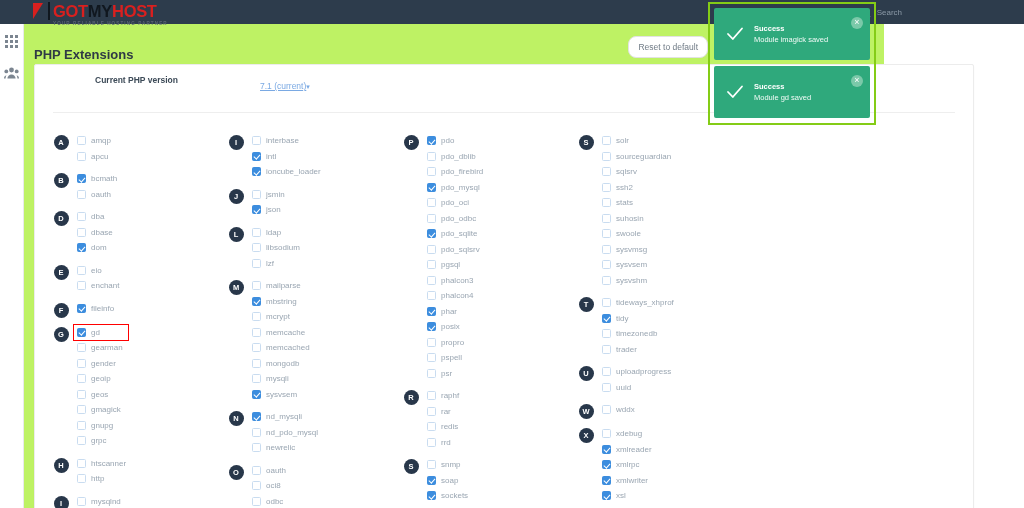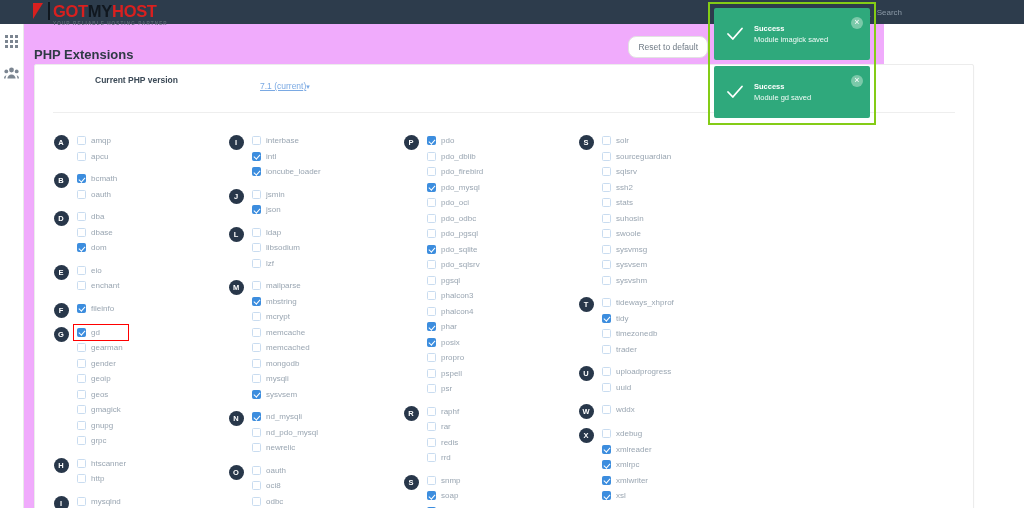--- a/index.html
+++ b/index.html
@@ -2,21 +2,21 @@
 <html><head>
 <meta charset="utf-8">
 <style>
   * { box-sizing: border-box; margin: 0; padding: 0; }
   html, body {
     width: 1024px; height: 508px;
     font-family: "Liberation Sans", sans-serif;
     background: #ffffff;
     overflow: hidden;
   }
-  .app { position: relative; width: 884px; height: 508px; background: #f0abfc; }
+  .app { position: relative; width: 884px; height: 508px; background: #bef264; }
 
   
   .topbar {
     position: absolute; top: 0; left: 0; width: 1024px; height: 24px;
     background: #2d3c4c; display: flex; align-items: center;
   }
   .logo-wrap { margin-left: 33px; display: flex; align-items: flex-start; height: 24px; }
   .logo-mark {
     width: 12px; height: 19px; margin-top: 2px; margin-right: 3px;
     position: relative;
@@ -557,24 +557,20 @@
                   </div>
                   <div class="ext">
                     <span class="cb"></span>
                     <span class="ext-label">pdo_oci</span>
                   </div>
                   <div class="ext">
                     <span class="cb"></span>
                     <span class="ext-label">pdo_odbc</span>
                   </div>
                   <div class="ext">
-                    <span class="cb"></span>
-                    <span class="ext-label">pdo_pgsql</span>
-                  </div>
-                  <div class="ext">
                     <span class="cb on"></span>
                     <span class="ext-label">pdo_sqlite</span>
                   </div>
                   <div class="ext">
                     <span class="cb"></span>
                     <span class="ext-label">pdo_sqlsrv</span>
                   </div>
                   <div class="ext">
                     <span class="cb"></span>
                     <span class="ext-label">pgsql</span>

